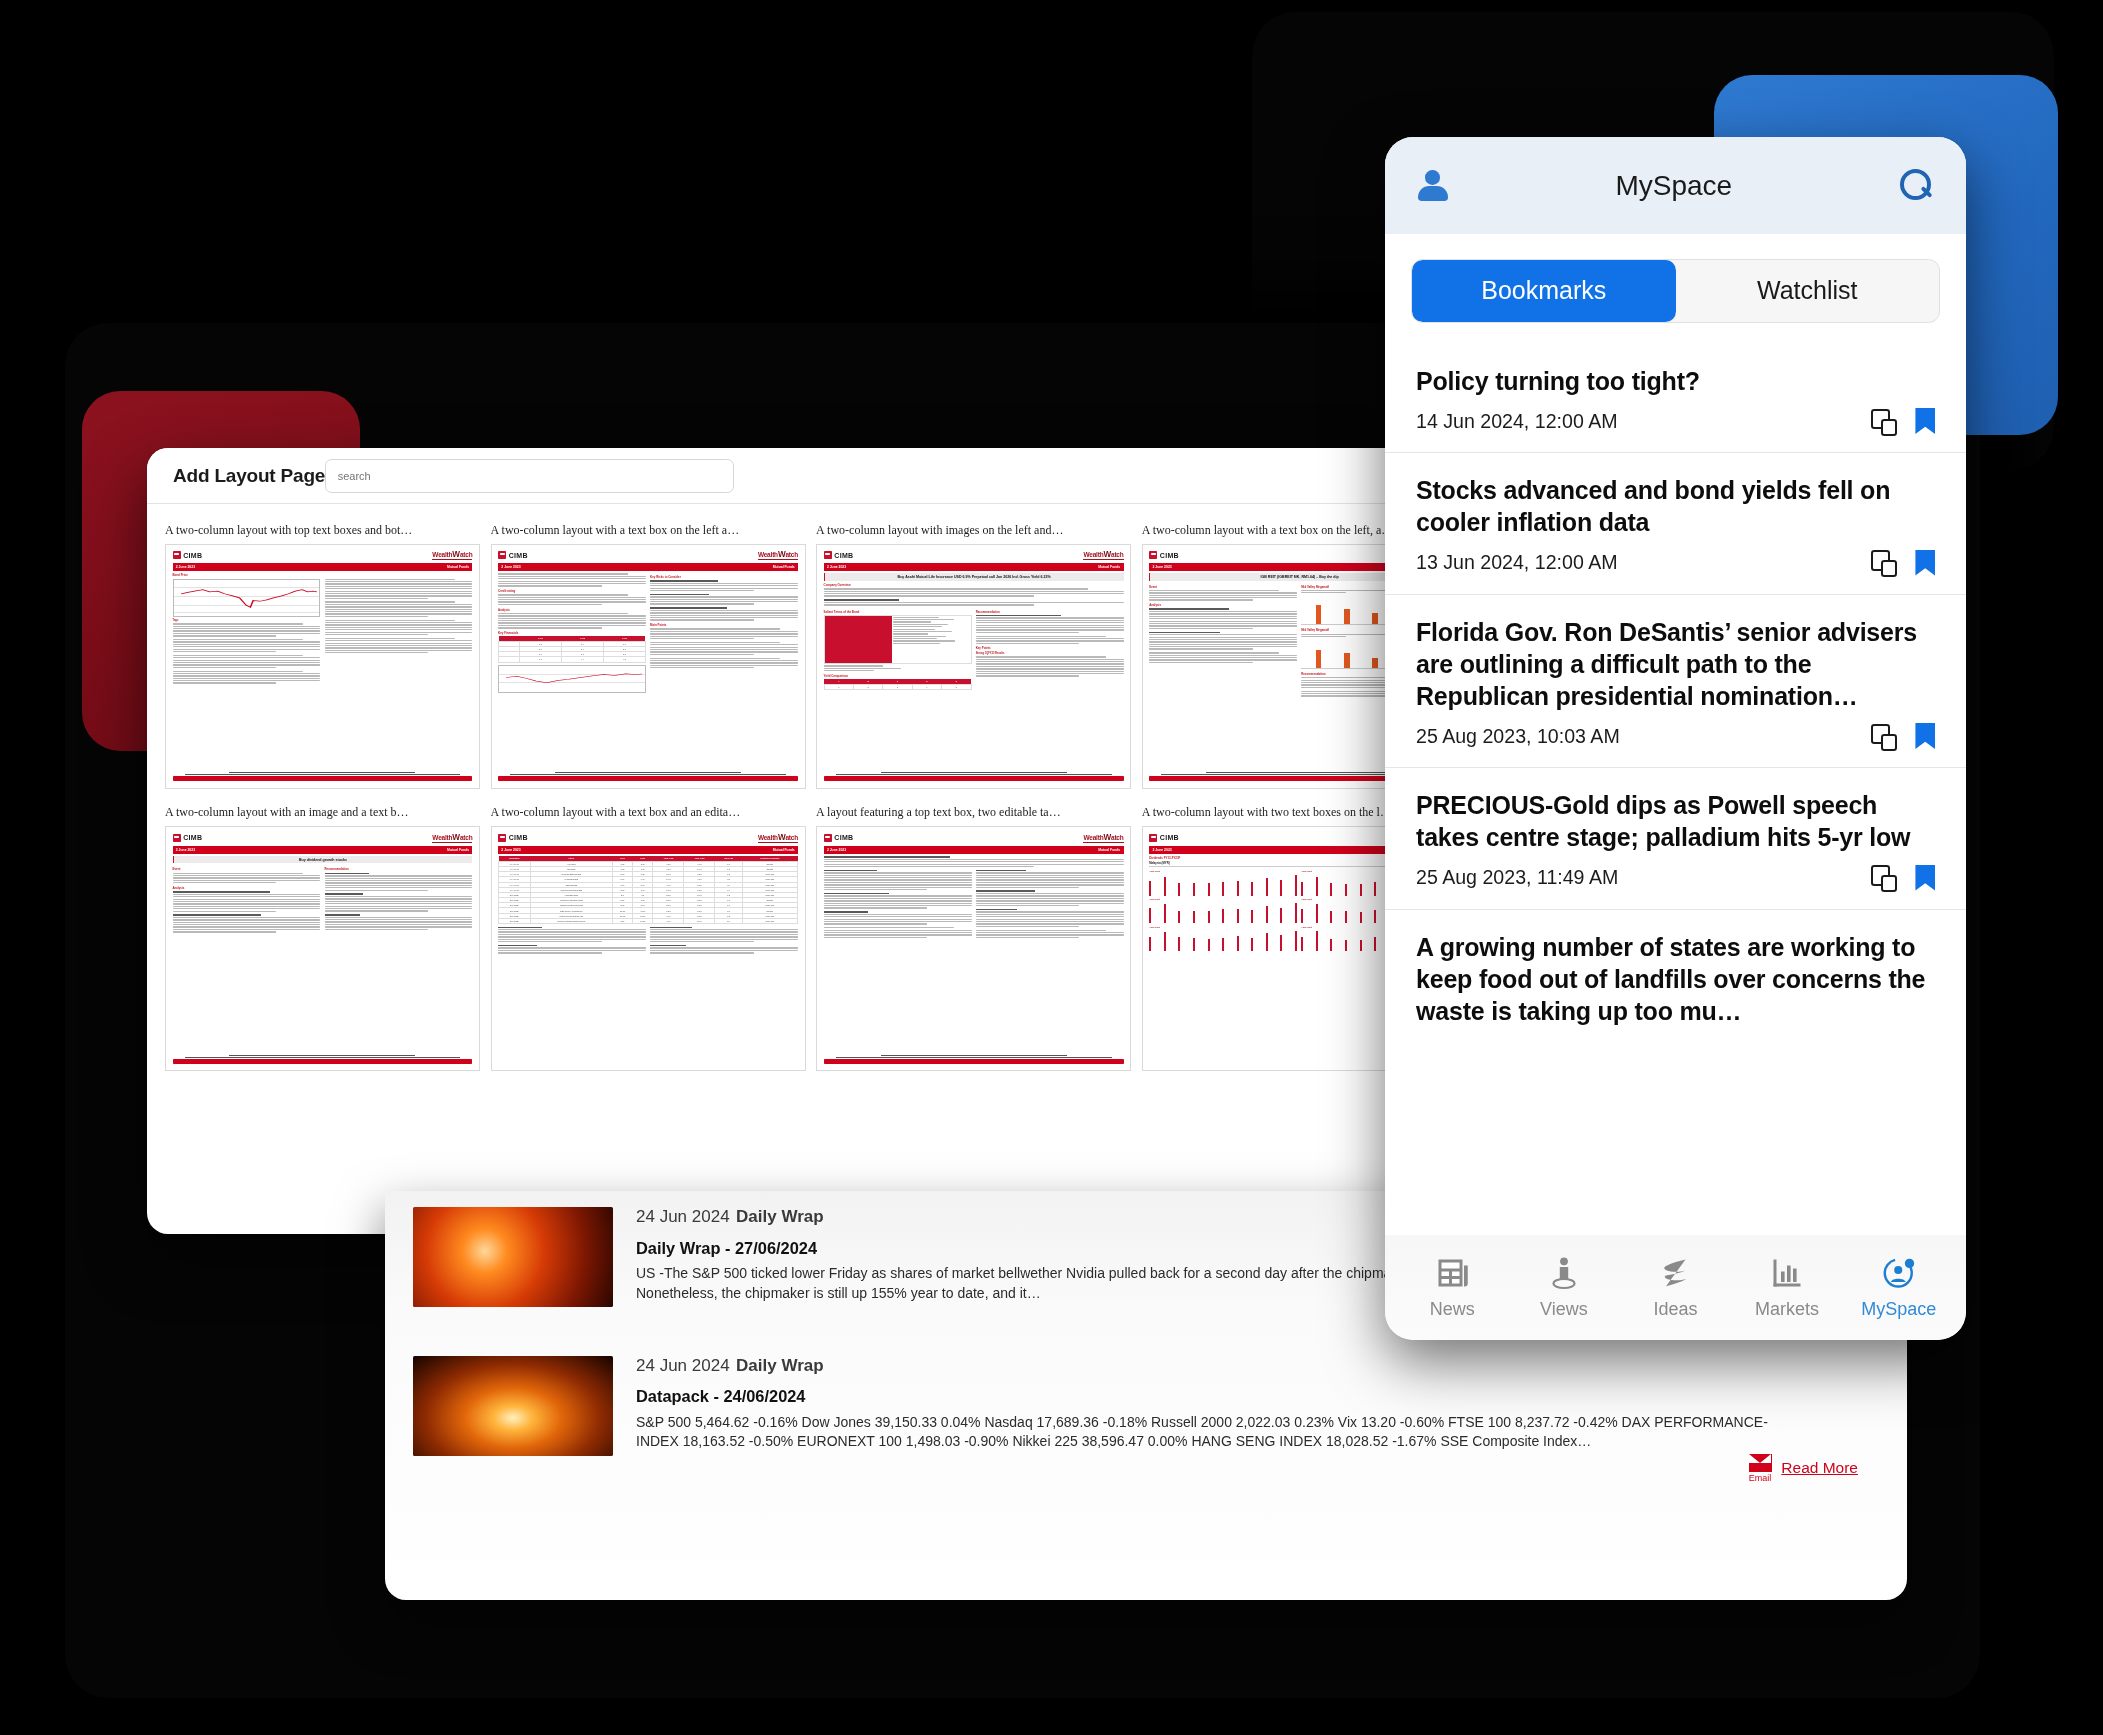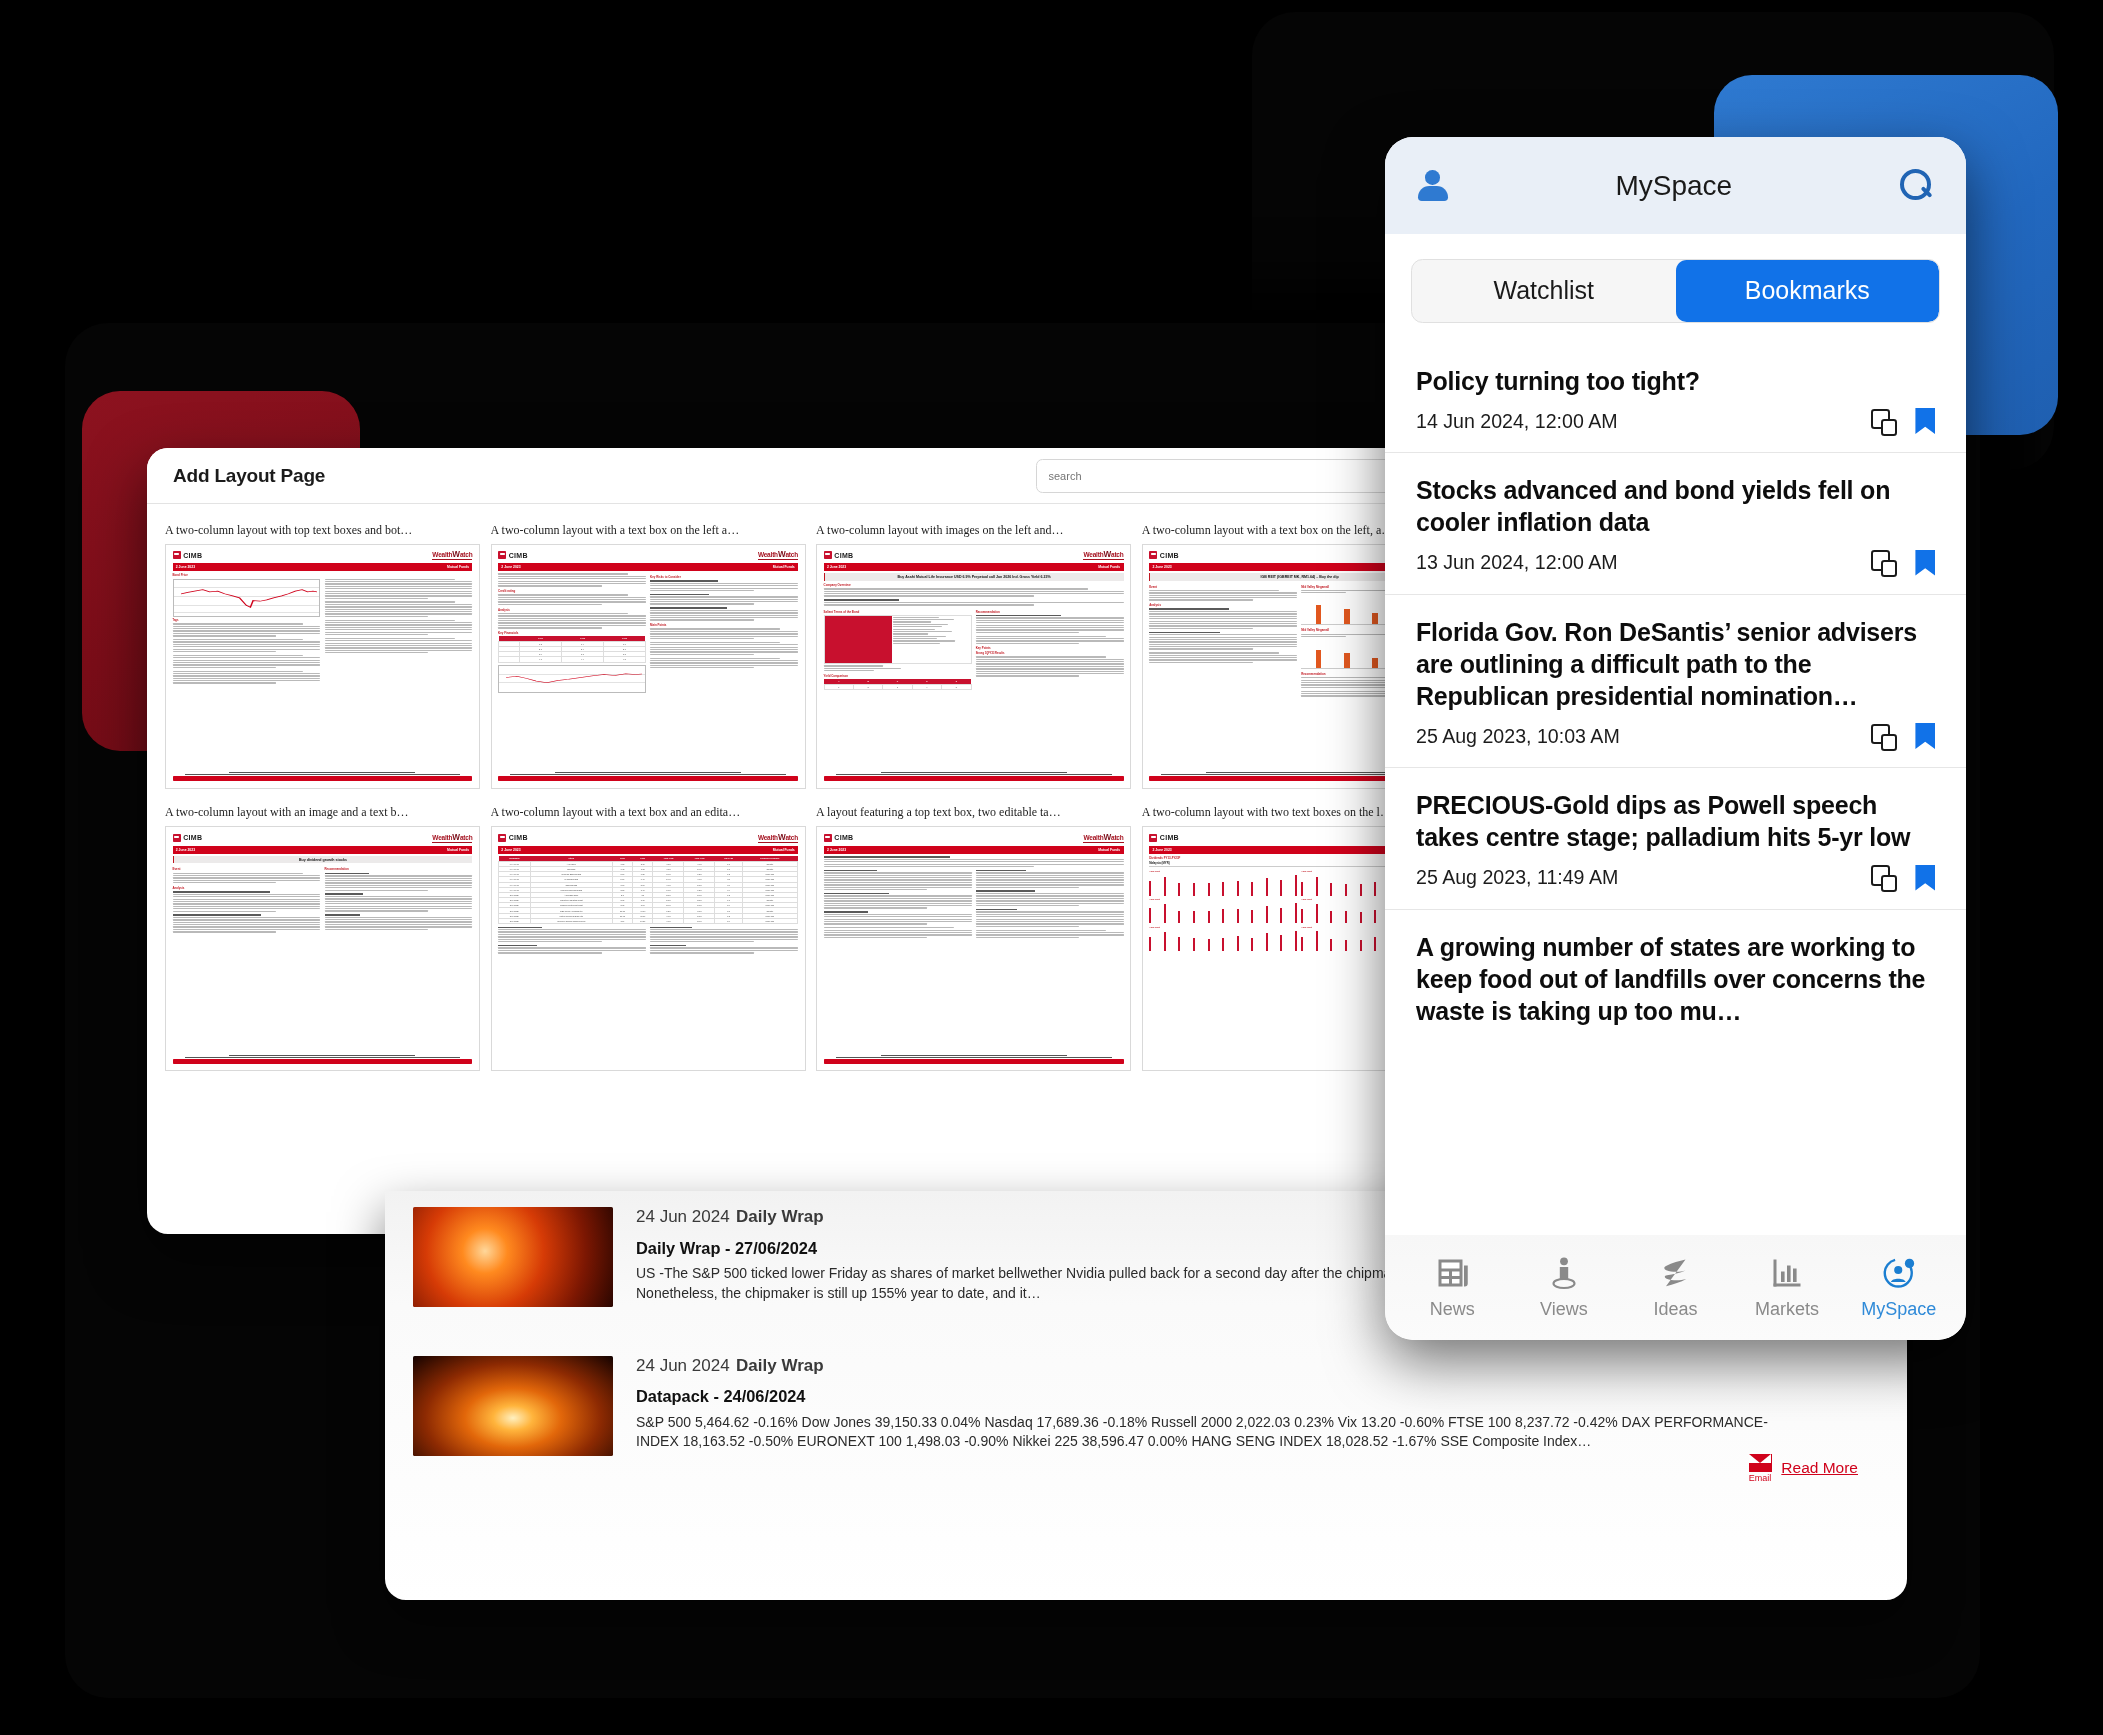--- a/index.html
+++ b/index.html
@@ -42,21 +42,21 @@
   .layout-window {
     position: absolute;
     left: 147px; top: 448px; width: 1326px; height: 786px;
     background: #ffffff;
     border-radius: 21px 21px 21px 21px;
     overflow: hidden;
     box-shadow: 0 23px 57px rgba(0,0,0,.55);
   }
   .lw-header {
     height: 56px;
-    display: flex; align-items: center; justify-content: space-between;
+    display: flex; align-items: center; justify-content: flex-start;
     padding: 0 28px 0 26px;
     border-bottom: 0.8px solid #e3e3e3;
     background: #fff;
   }
   .lw-title { font-size: 19px; font-weight: 700; color:#1b1b1b; letter-spacing:-0.2px; }
   .lw-search {
     width: 409px; height: 34px;
     border: 0.8px solid #d6d6d6; border-radius: 6.5px;
     background: #fff; padding: 0 11.5px;
     font-size: 11px; color: #999;
@@ -1253,22 +1253,22 @@
   </div>
 
   <div class="phone">
     <div class="ph-top">
       <div class="person"></div>
       <div class="ph-title">MySpace</div>
       <div class="mag"></div>
     </div>
 
     <div class="ph-tabs">
+      <div class="ph-tab active">Bookmarks</div>
       <div class="ph-tab">Watchlist</div>
-      <div class="ph-tab active">Bookmarks</div>
     </div>
 
     <div class="ph-list">
       <div class="bm">
         <div class="bm-title">Policy turning too tight?</div>
         <div class="bm-row">
           <div class="bm-date">14 Jun 2024, 12:00 AM</div>
           <div class="bm-icons">
             <div class="share"></div>
             <div class="bkmk"></div>

